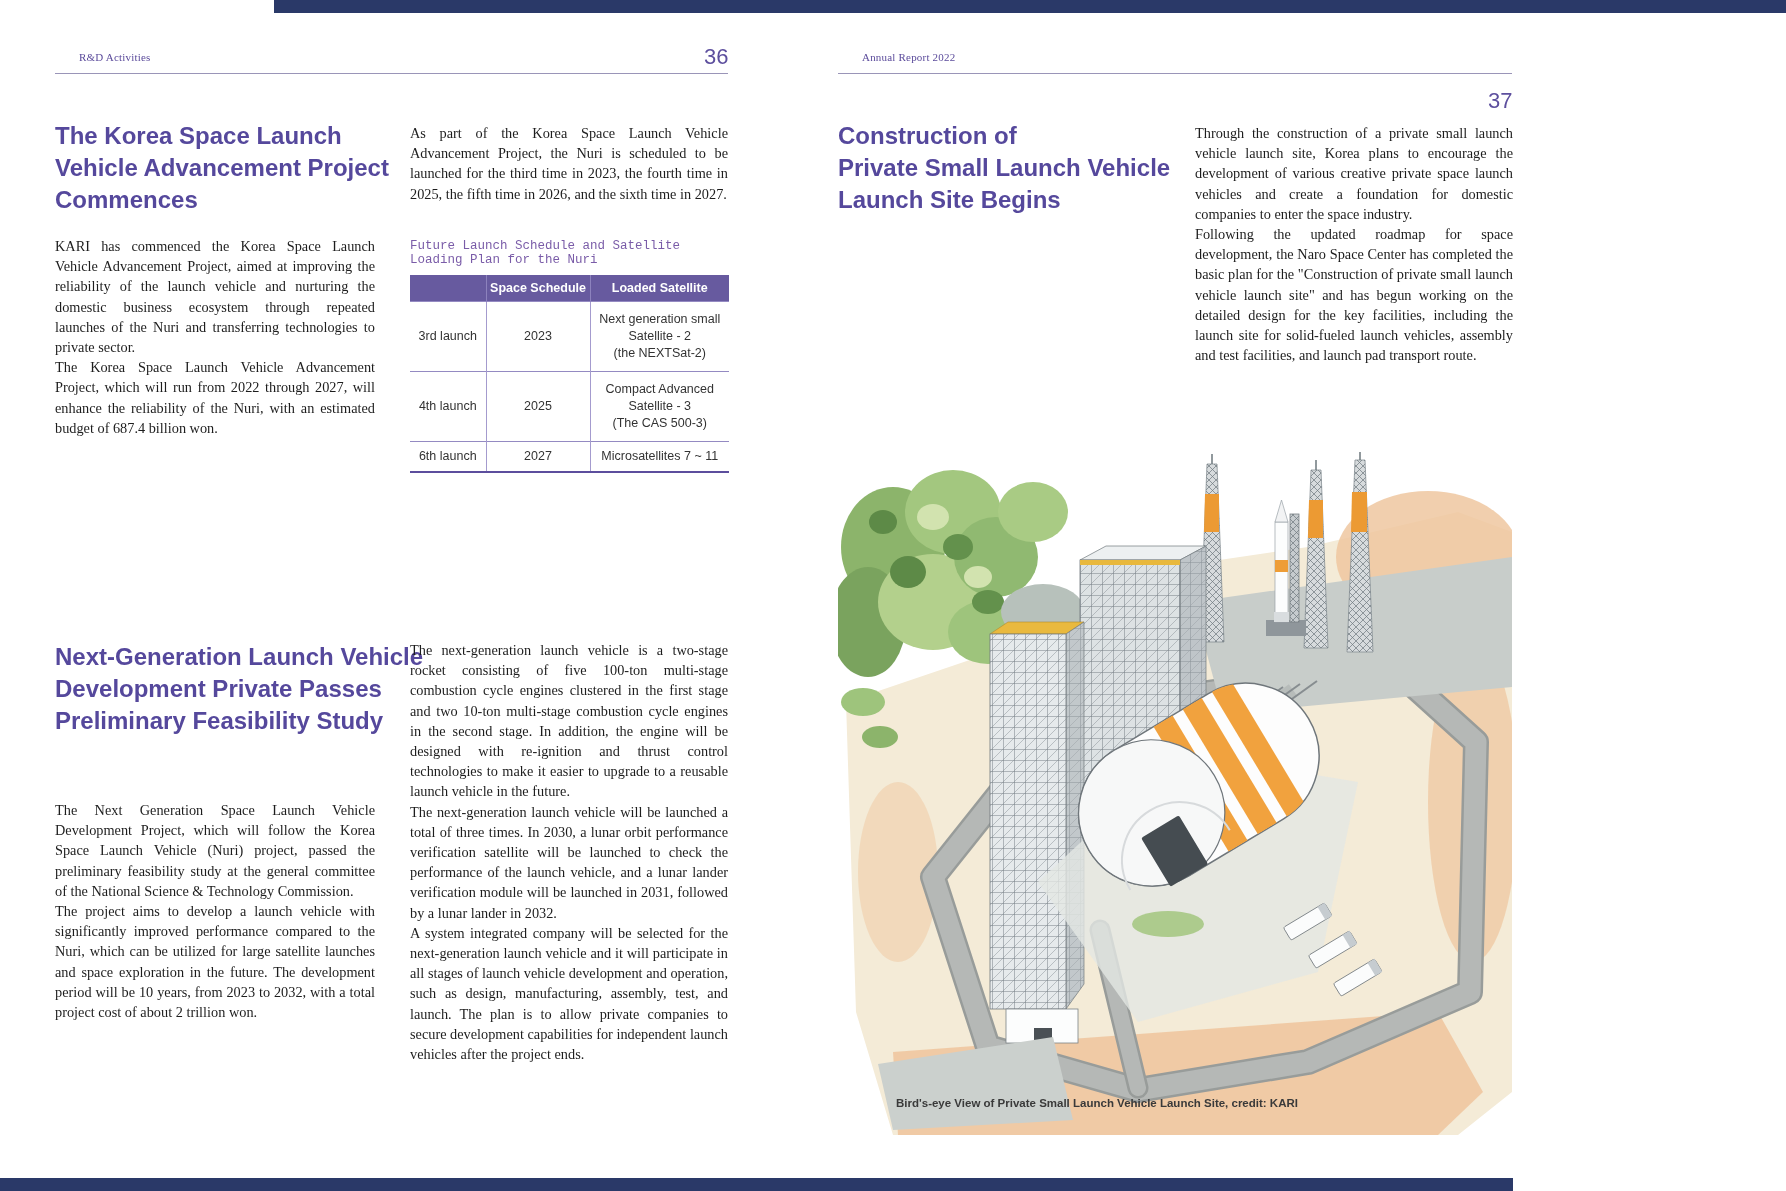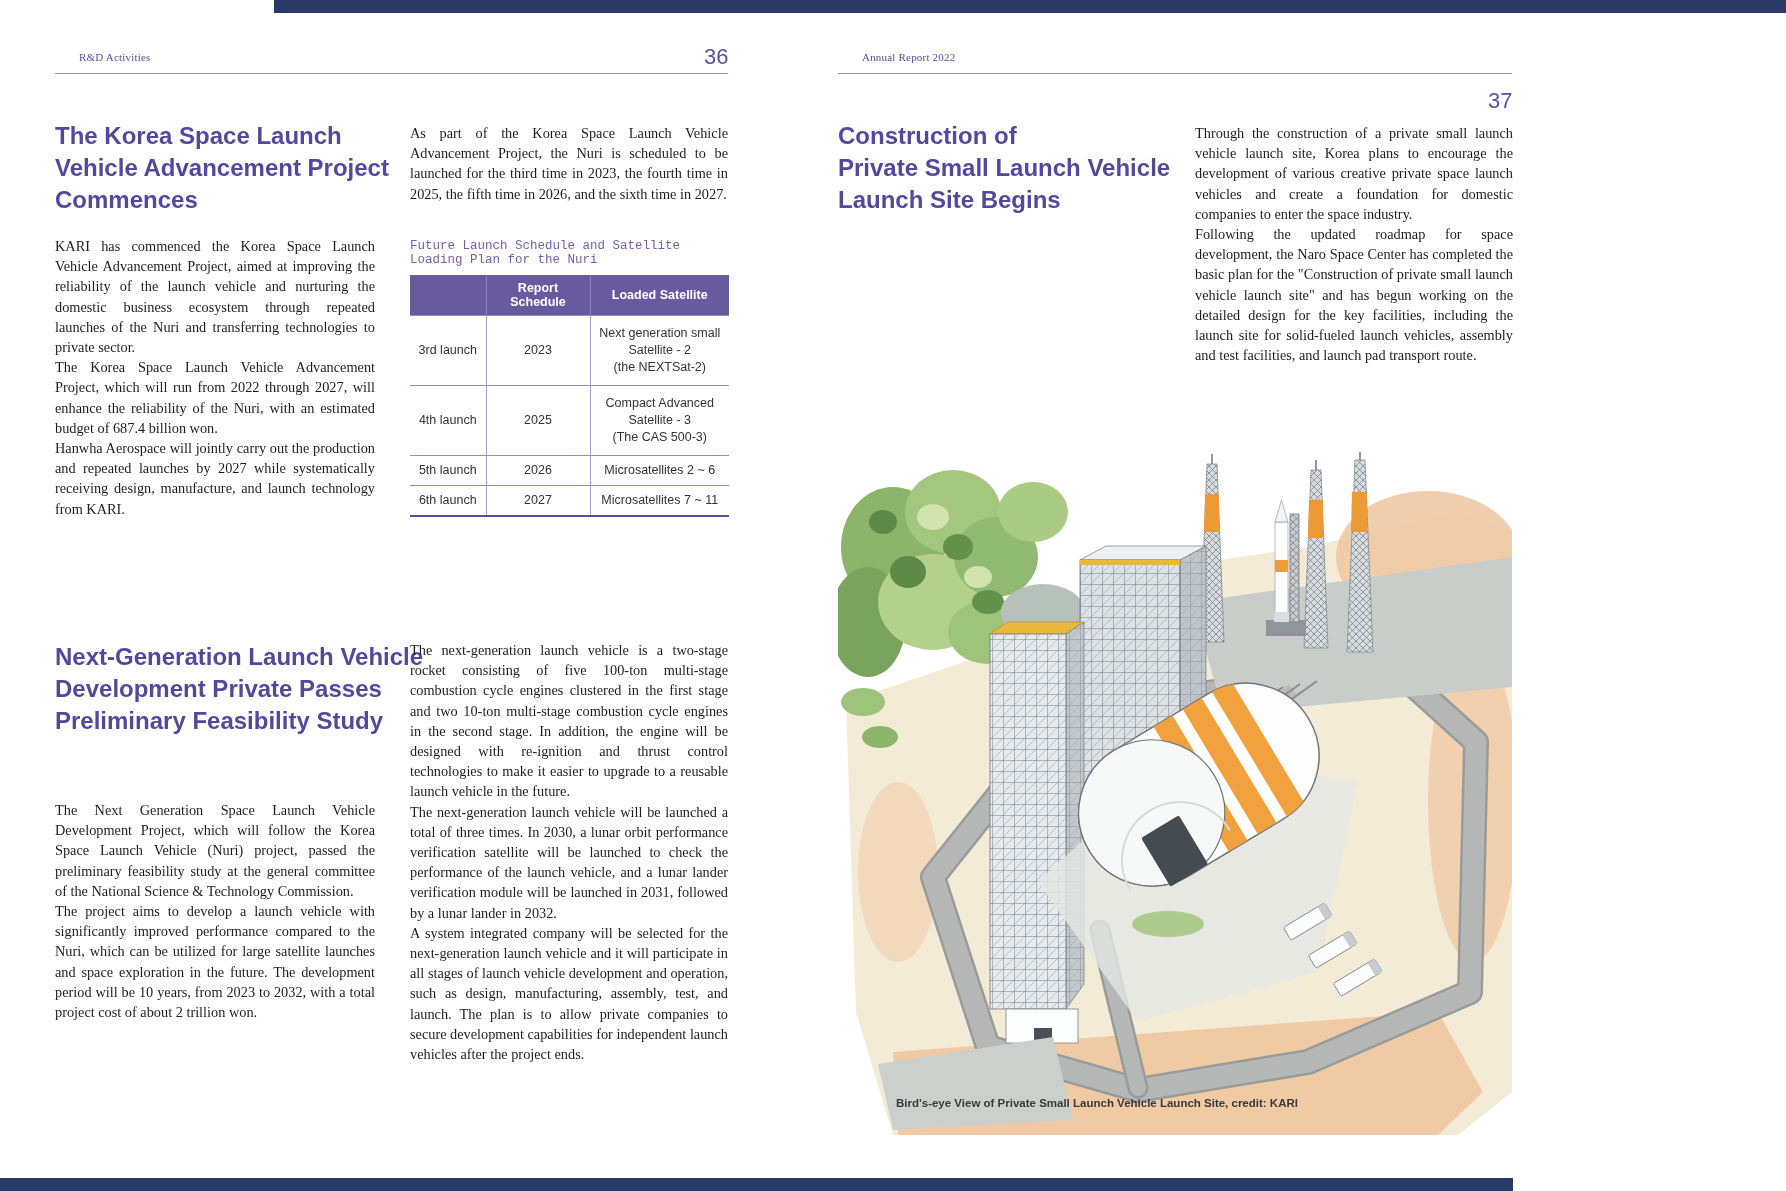--- a/index.html
+++ b/index.html
@@ -66,61 +66,55 @@
   <span class="page-num pn-left">36</span>
   <div class="head-rule hr-left"></div>
 
   <h1 class="title t-s1">The Korea Space Launch
 Vehicle Advancement Project
 Commences</h1>
 
   <div class="body-col b-s1">
     <p>KARI has commenced the Korea Space Launch Vehicle Advancement Project, aimed at improving the reliability of the launch vehicle and nurturing the domestic business ecosystem through repeated launches of the Nuri and transferring technologies to private sector.</p>
     <p>The Korea Space Launch Vehicle Advancement Project, which will run from 2022 through 2027, will enhance the reliability of the Nuri, with an estimated budget of 687.4 billion won.</p>
-    <p>Hanwha Aerospace will jointly carry out the production and repeated launches by 2027 while systematically receiving design, manufacture, and launch technology from KARI.</p>
   </div>
 
   <div class="body-col b-intro">
     <p>As part of the Korea Space Launch Vehicle Advancement Project, the Nuri is scheduled to be launched for the third time in 2023, the fourth time in 2025, the fifth time in 2026, and the sixth time in 2027.</p>
   </div>
 
   <div class="tbl-wrap">
     <div class="tbl-title">Future Launch Schedule and Satellite Loading Plan for the Nuri</div>
     <table>
       <colgroup>
           <col class="c0">
           <col class="c1">
           <col class="c2">
         </colgroup>
       <thead>
         <tr>
           <th></th>
-          <th>Report Schedule</th>
+          <th>Space Schedule</th>
           <th>Loaded Satellite</th>
         </tr>
       </thead>
       <tbody>
         <tr class="row-tall">
           <td>3rd launch</td>
           <td>2023</td>
           <td class="cell-pre">Next generation small
 Satellite - 2
 (the NEXTSat-2)</td>
         </tr>
         <tr class="row-tall">
           <td>4th launch</td>
           <td>2025</td>
           <td class="cell-pre">Compact Advanced
 Satellite - 3
 (The CAS 500-3)</td>
-        </tr>
-        <tr class="row-short">
-          <td>5th launch</td>
-          <td>2026</td>
-          <td>Microsatellites 2 ~ 6</td>
         </tr>
         <tr class="row-short">
           <td>6th launch</td>
           <td>2027</td>
           <td>Microsatellites 7 ~ 11</td>
         </tr>
       </tbody>
     </table>
   </div>
 

